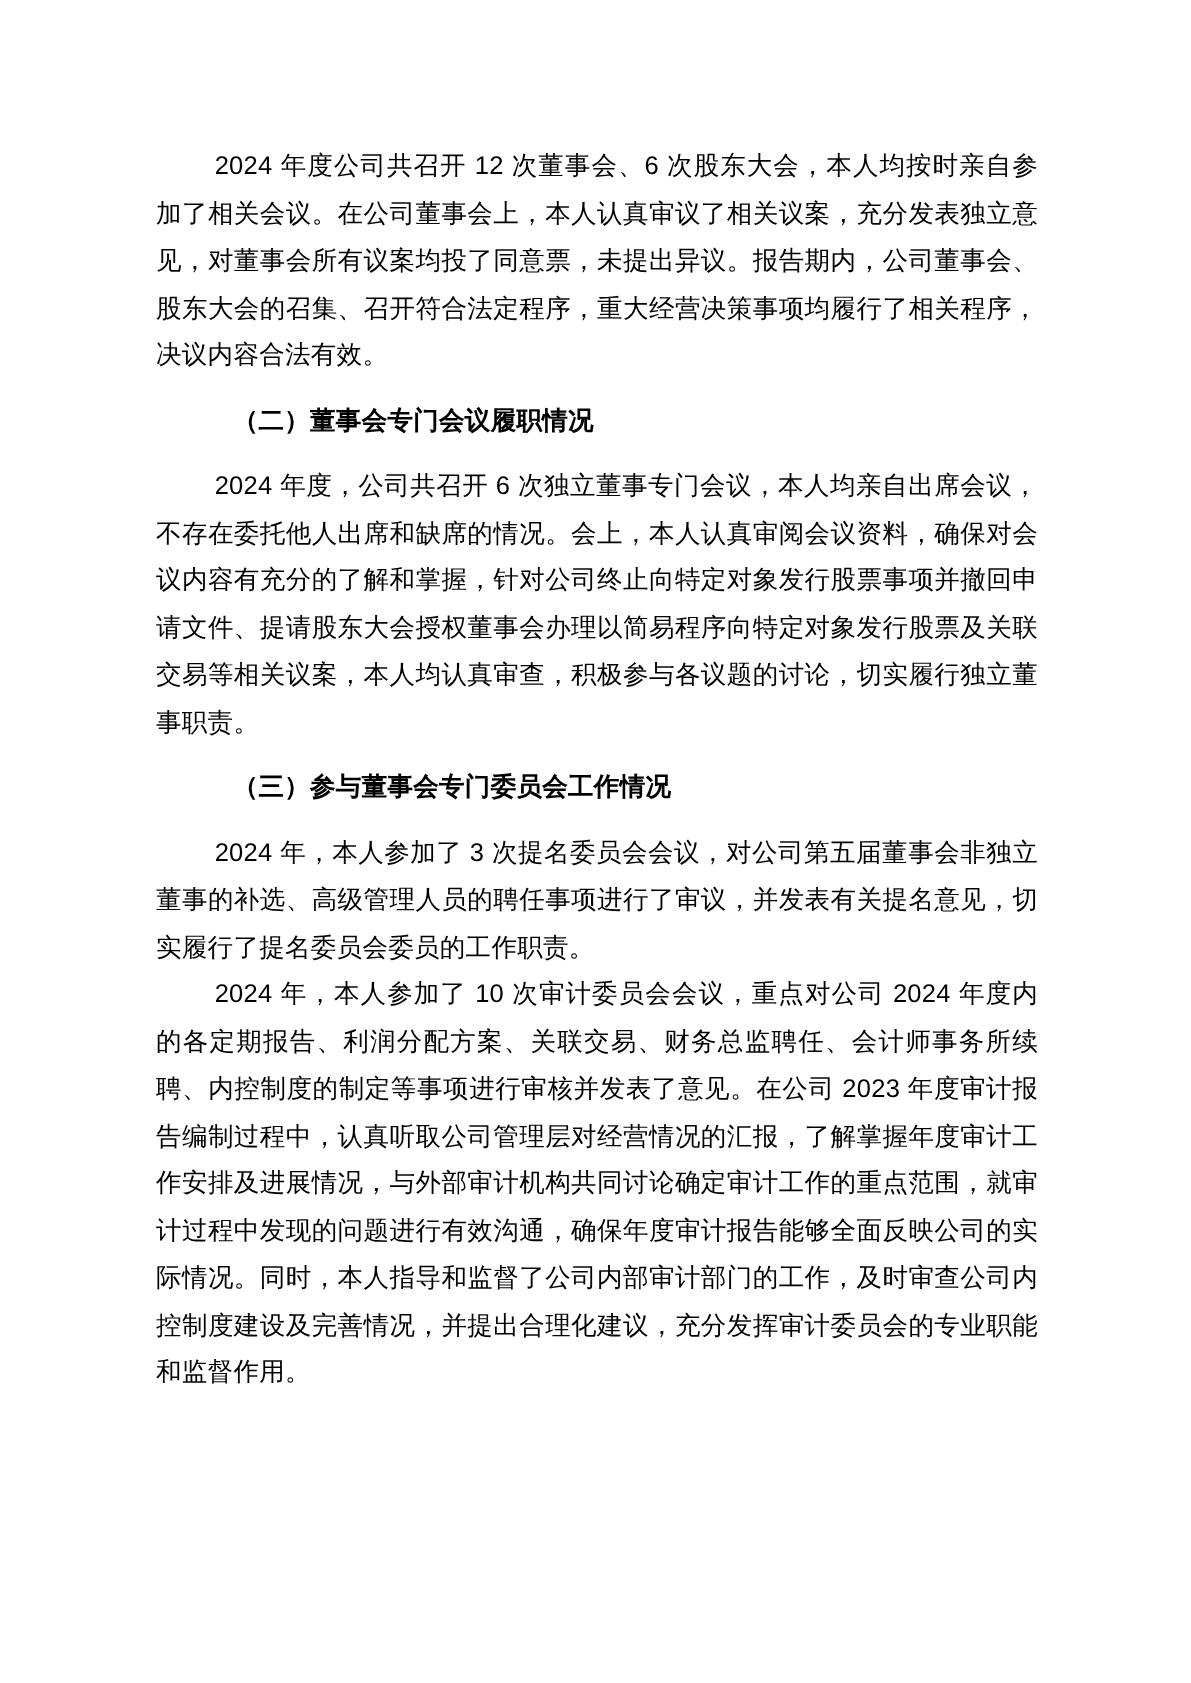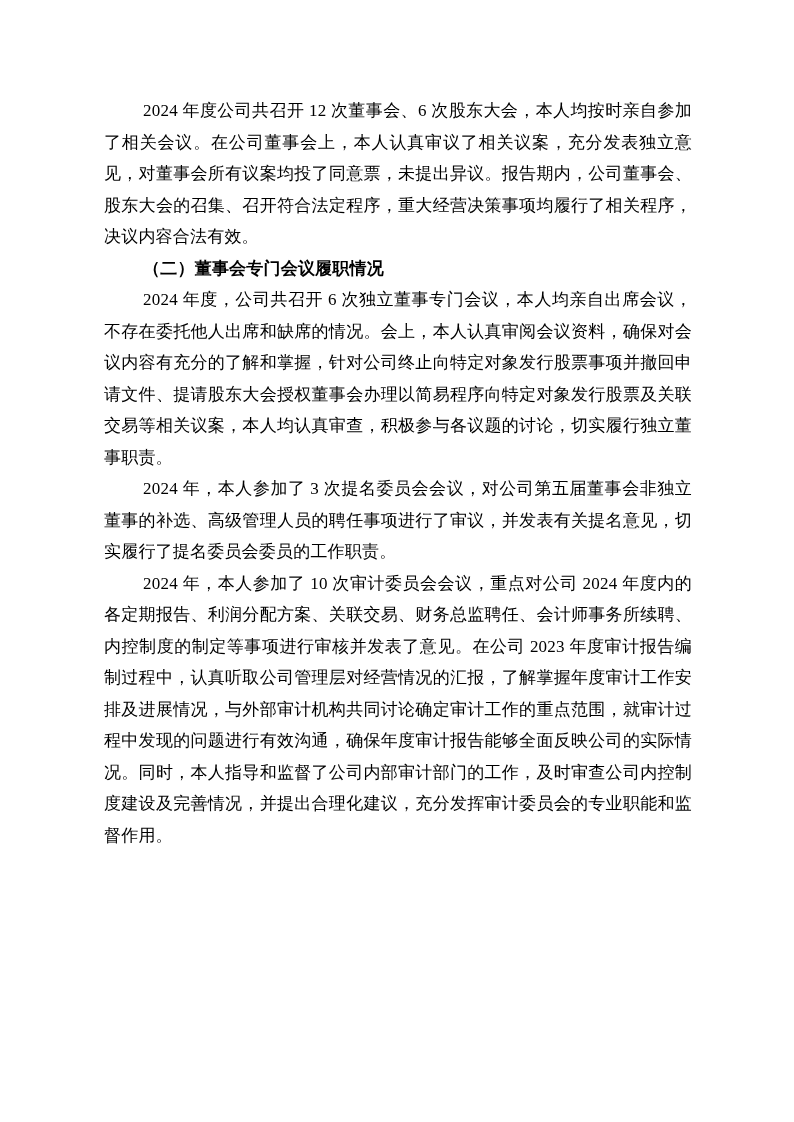--- a/index.html
+++ b/index.html
@@ -6,52 +6,53 @@
     margin: 0;
     padding: 0;
     background: #ffffff;
   }
   .page {
     position: relative;
     width: 794px;
     height: 1122px;
     background: #ffffff;
     overflow: hidden;
-    font-family: Liberation Serif, serif;
+    font-family: Liberation Sans, sans-serif;
     color: #000000;
   }
   .content {
     position: absolute;
     left: 104px;
     top: 95px;
     width: 588px;
   }
   .para {
     margin: 0;
     font-size: 17px;
     line-height: 31.5px;
     text-align: justify;
     text-indent: 2.3em;
     letter-spacing: 0.2px;
     word-break: break-all;
   }
   .heading {
-    margin: 0;
+    margin: 12px;
     font-size: 17px;
     line-height: 31.5px;
     font-weight: bold;
     text-align: left;
     text-indent: 2.3em;
     letter-spacing: 0.2px;
   }
 </style>
 </head>
 <body>
 
 <div class="page">
   <div class="content">
     <p class="para">2024 年度公司共召开 12 次董事会、6 次股东大会，本人均按时亲自参加了相关会议。在公司董事会上，本人认真审议了相关议案，充分发表独立意见，对董事会所有议案均投了同意票，未提出异议。报告期内，公司董事会、股东大会的召集、召开符合法定程序，重大经营决策事项均履行了相关程序，决议内容合法有效。</p>
     <p class="heading">（二）董事会专门会议履职情况</p>
     <p class="para">2024 年度，公司共召开 6 次独立董事专门会议，本人均亲自出席会议，不存在委托他人出席和缺席的情况。会上，本人认真审阅会议资料，确保对会议内容有充分的了解和掌握，针对公司终止向特定对象发行股票事项并撤回申请文件、提请股东大会授权董事会办理以简易程序向特定对象发行股票及关联交易等相关议案，本人均认真审查，积极参与各议题的讨论，切实履行独立董事职责。</p>
+    <p class="heading">（三）参与董事会专门委员会工作情况</p>
     <p class="para">2024 年，本人参加了 3 次提名委员会会议，对公司第五届董事会非独立董事的补选、高级管理人员的聘任事项进行了审议，并发表有关提名意见，切实履行了提名委员会委员的工作职责。</p>
     <p class="para">2024 年，本人参加了 10 次审计委员会会议，重点对公司 2024 年度内的各定期报告、利润分配方案、关联交易、财务总监聘任、会计师事务所续聘、内控制度的制定等事项进行审核并发表了意见。在公司 2023 年度审计报告编制过程中，认真听取公司管理层对经营情况的汇报，了解掌握年度审计工作安排及进展情况，与外部审计机构共同讨论确定审计工作的重点范围，就审计过程中发现的问题进行有效沟通，确保年度审计报告能够全面反映公司的实际情况。同时，本人指导和监督了公司内部审计部门的工作，及时审查公司内控制度建设及完善情况，并提出合理化建议，充分发挥审计委员会的专业职能和监督作用。</p>
   </div>
 </div>
 
 </body></html>

